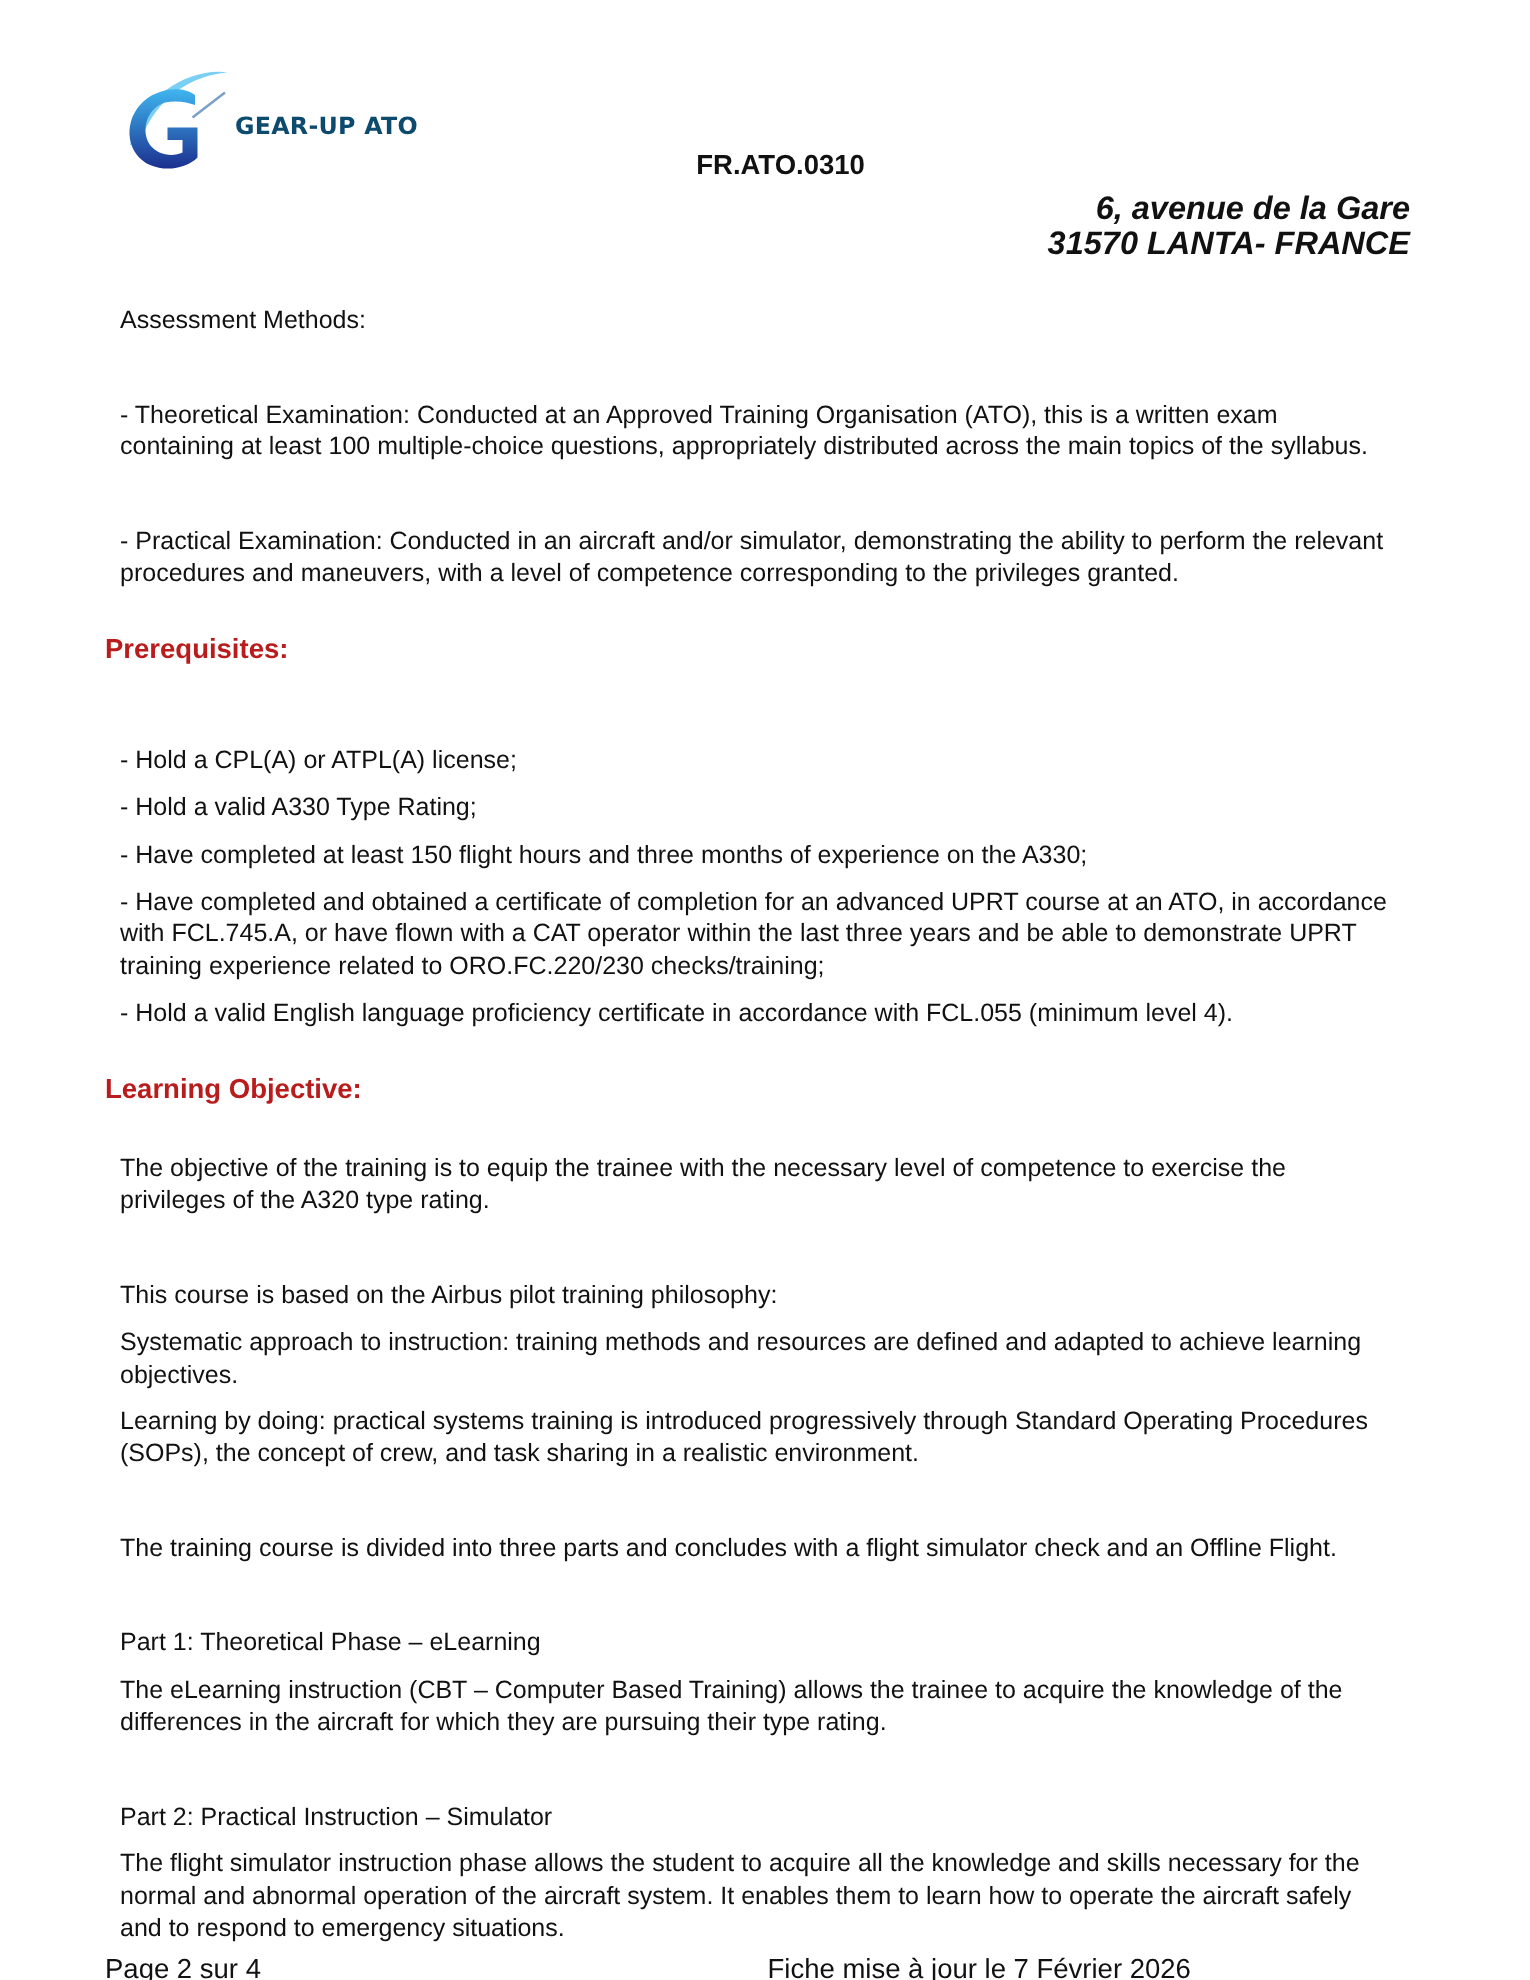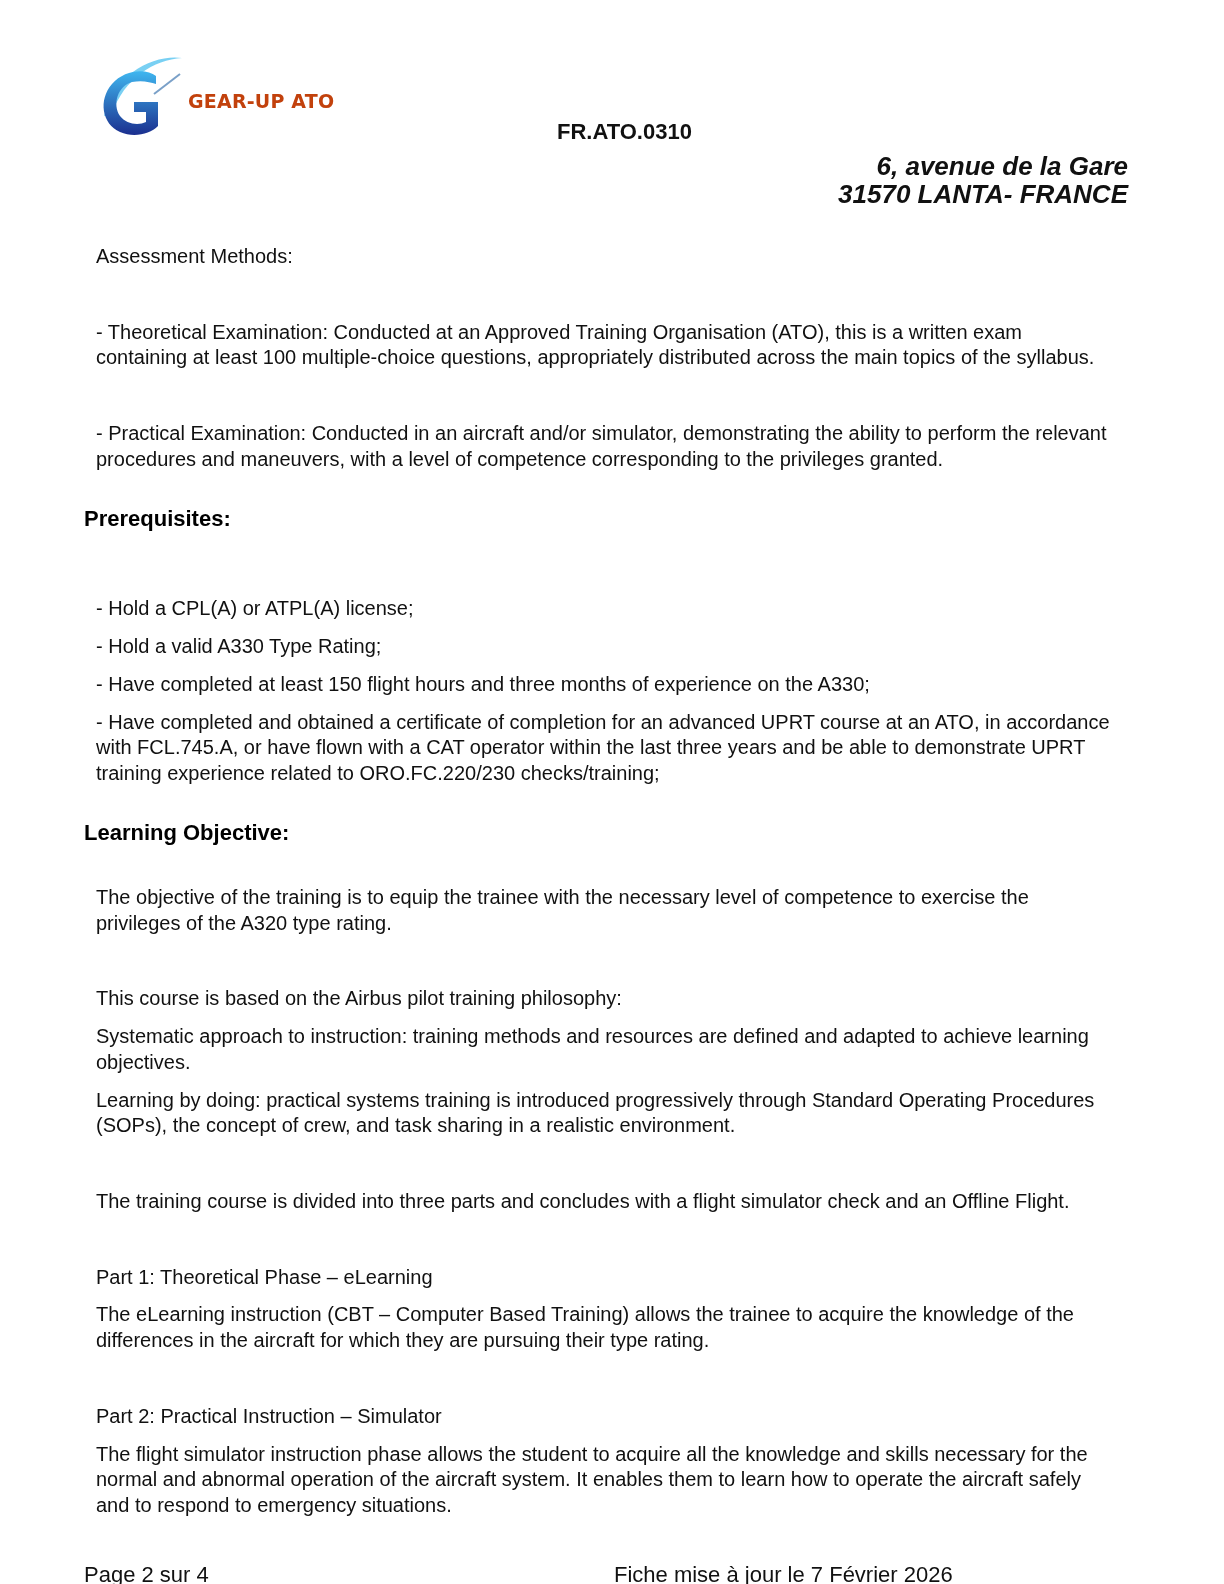--- a/index.html
+++ b/index.html
@@ -1,28 +1,28 @@
 <!DOCTYPE html>
 <html><head>
 <meta charset="utf-8">
 <style>
   html, body { margin: 0; padding: 0; background: #ffffff; }
   body { width: 1224px; height: 1584px; position: relative; overflow: hidden;
          font-family: "Liberation Sans", sans-serif; color: #111; }
   .logo { position: absolute; left: 84px; top: 54px; width: 260px; height: 84px; }
   .logo-text { position: absolute; left: 104px; top: 36px; font-family: "DejaVu Sans", sans-serif;
-               font-weight: bold; font-size: 19px; color: #c2410c; letter-spacing: 0.2px; }
+               font-weight: bold; font-size: 19px; color: #0c4a6e; letter-spacing: 0.2px; }
   .ref { position: absolute; left: 557px; top: 119px; font-weight: bold; font-size: 22px; }
   .addr { position: absolute; right: 96px; top: 152px; text-align: right;
           font-weight: bold; font-style: italic; font-size: 26px; line-height: 28px; }
   .content { position: absolute; left: 84px; top: 232px; width: 1040px;
              font-size: 20px; line-height: 25.8px; }
   .content p { margin: 12px; }
   .gap { height: 25.8px; }
-  .heading { color: #000000; font-size: 22px; line-height: 28px; margin: 0; }
+  .heading { color: #b91c1c; font-size: 22px; line-height: 28px; margin: 0; }
   .footer { position: absolute; top: 1562px; font-size: 22px; }
   .footer-left { left: 84px; }
   .footer-right { left: 614px; }
 </style>
 </head>
 <body>
 
 <div class="logo">
   <svg width="100" height="84" viewBox="0 0 100 84">
     <defs>
@@ -53,20 +53,21 @@
   <p>- Practical Examination: Conducted in an aircraft and/or simulator, demonstrating the ability to perform the relevant procedures and maneuvers, with a level of competence corresponding to the privileges granted.</p>
   <div class="gap" style="height:20px"></div>
 
   <h2 class="heading">Prerequisites:</h2>
   <div class="gap"></div>
   <div class="gap"></div>
   <p>- Hold a CPL(A) or ATPL(A) license;</p>
   <p>- Hold a valid A330 Type Rating;</p>
   <p>- Have completed at least 150 flight hours and three months of experience on the A330;</p>
   <p>- Have completed and obtained a certificate of completion for an advanced UPRT course at an ATO, in accordance with FCL.745.A, or have flown with a CAT operator within the last three years and be able to demonstrate UPRT training experience related to ORO.FC.220/230 checks/training;</p>
+  <p>- Hold a valid English language proficiency certificate in accordance with FCL.055 (minimum level 4).</p>
   <div class="gap" style="height:20px"></div>
 
   <h2 class="heading">Learning Objective:</h2>
   <div class="gap"></div>
   <p>The objective of the training is to equip the trainee with the necessary level of competence to exercise the privileges of the A320 type rating.</p>
   <div class="gap"></div>
   <p>This course is based on the Airbus pilot training philosophy:</p>
   <p>Systematic approach to instruction: training methods and resources are defined and adapted to achieve learning objectives.</p>
   <p>Learning by doing: practical systems training is introduced progressively through Standard Operating Procedures (SOPs), the concept of crew, and task sharing in a realistic environment.</p>
   <div class="gap"></div>

